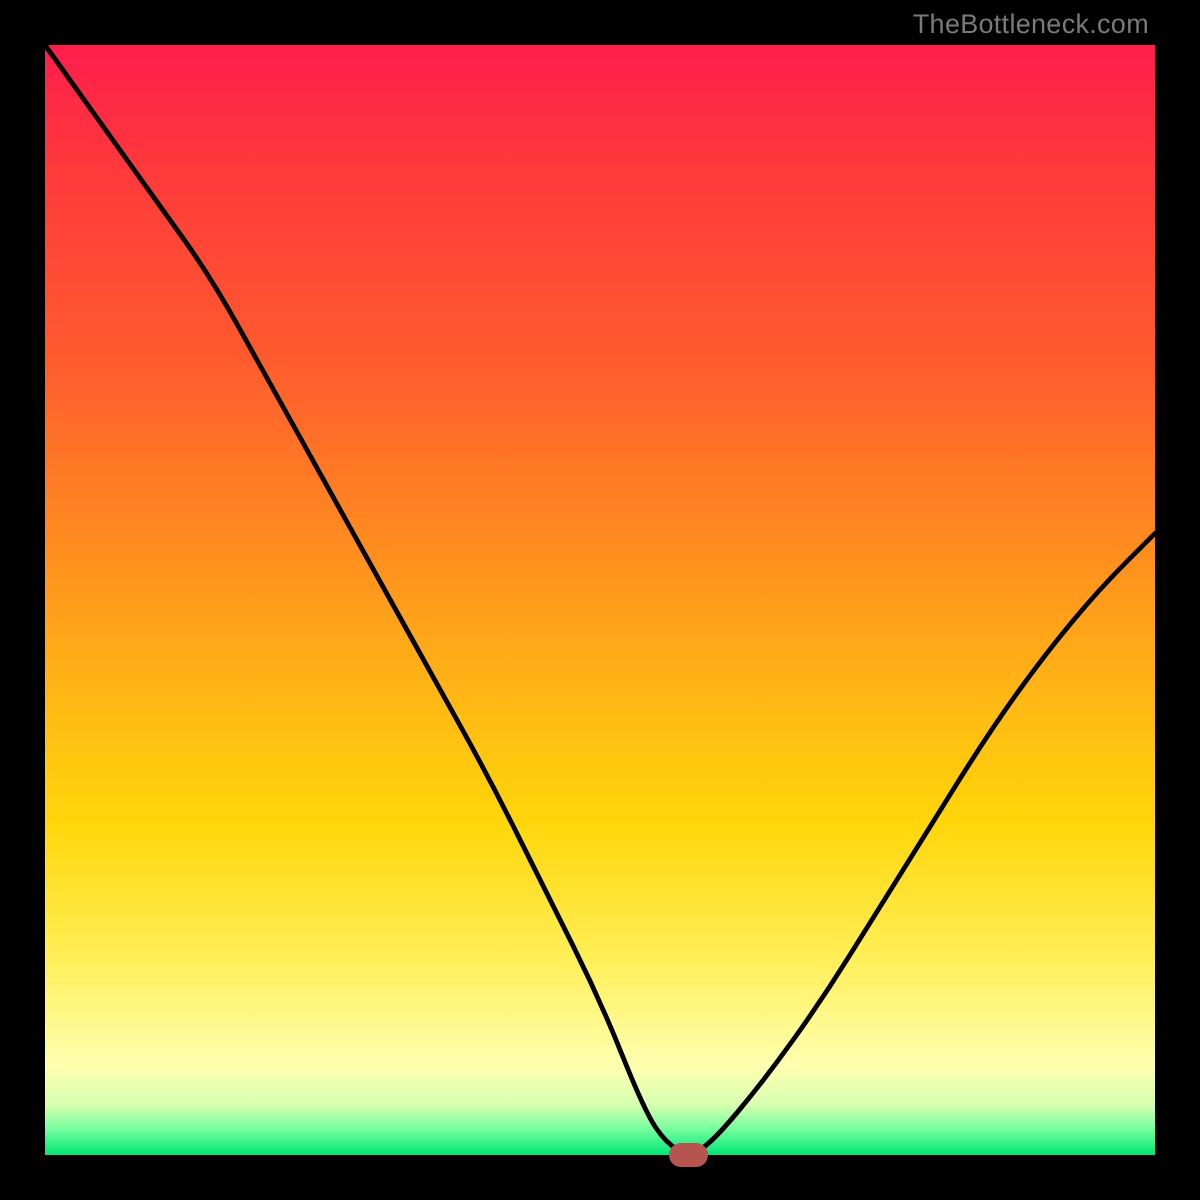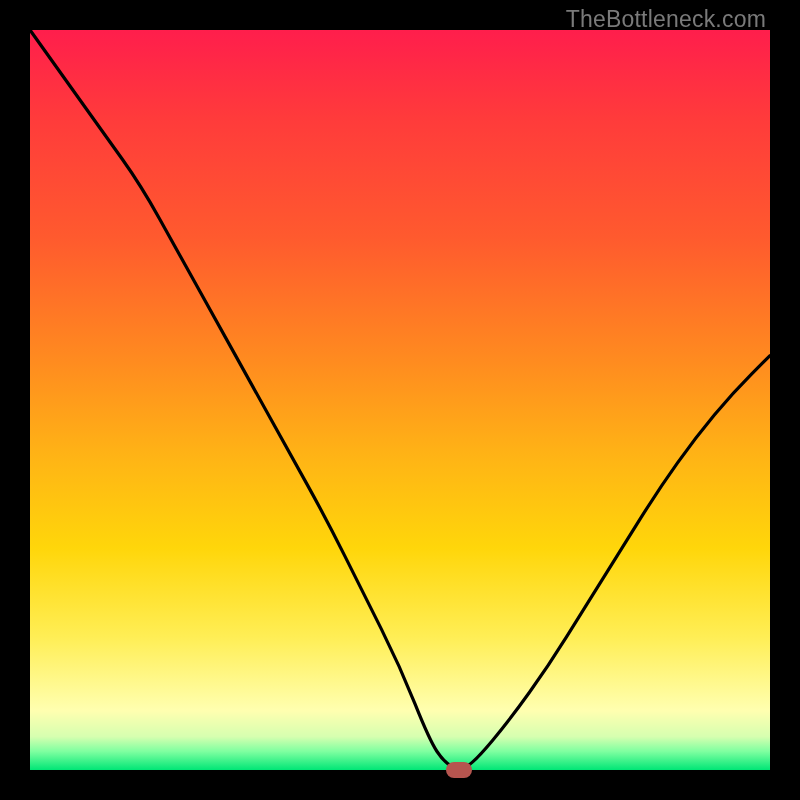--- a/index.html
+++ b/index.html
@@ -39,21 +39,21 @@
       #d6ffb0 95.5%,
       #7effa0 97.5%,
       #00e676 100%
     );
   }
   .watermark {
     position: absolute;
     top: 6px;
     right: 34px;
     color: #7a7a7a;
-    font-size: 23px;
+    font-size: 18px;
     letter-spacing: 0.2px;
     user-select: none;
   }
   svg.curve {
     position: absolute;
     left: 0;
     top: 0;
     width: 740px;
     height: 740px;
     overflow: visible;

